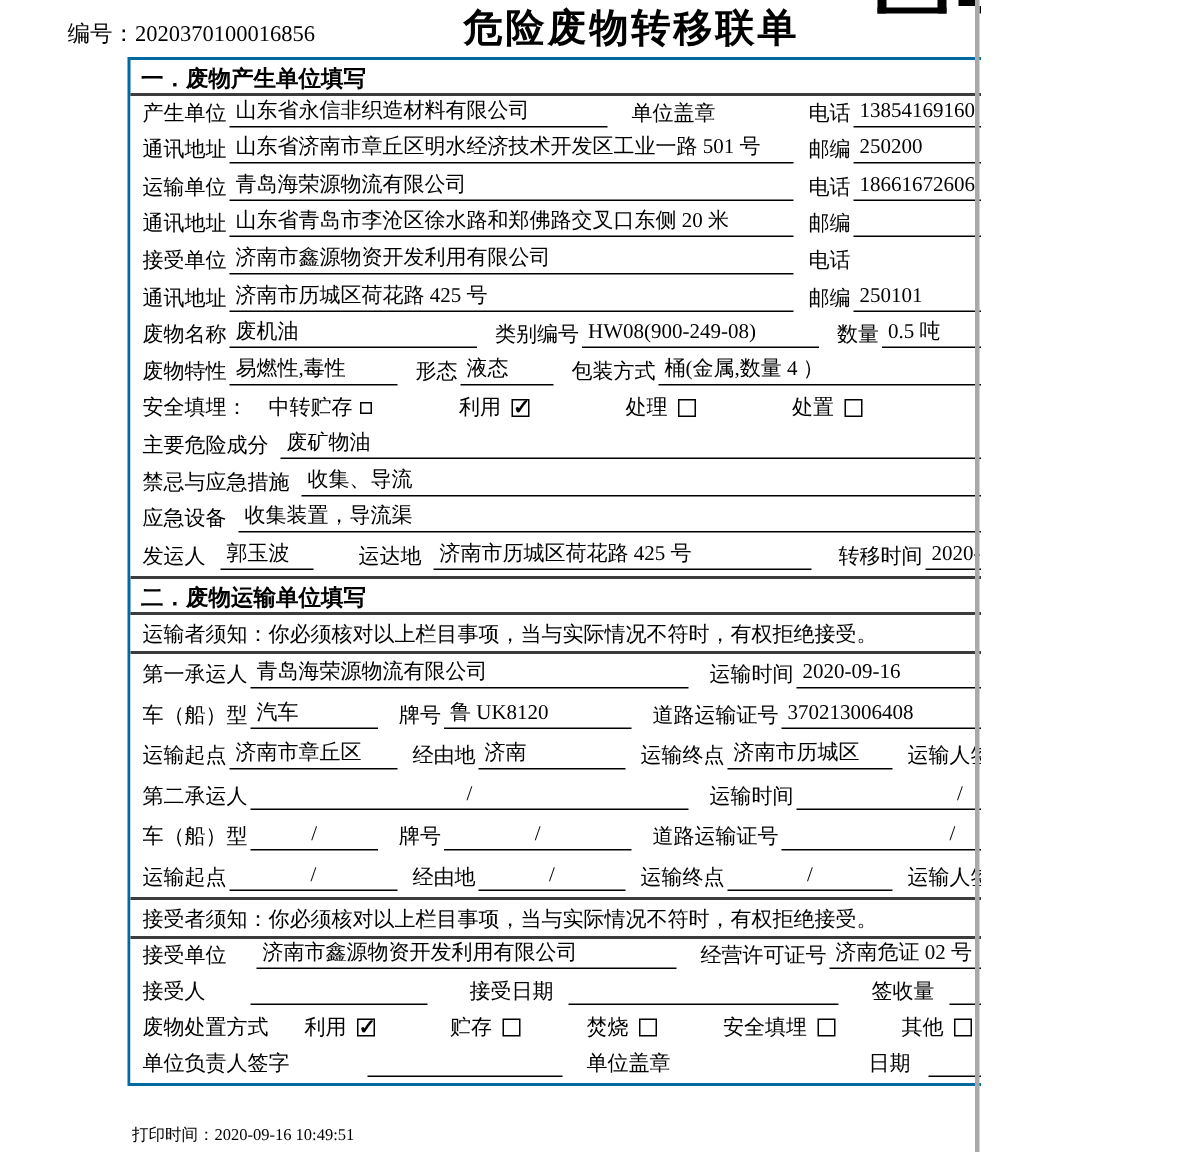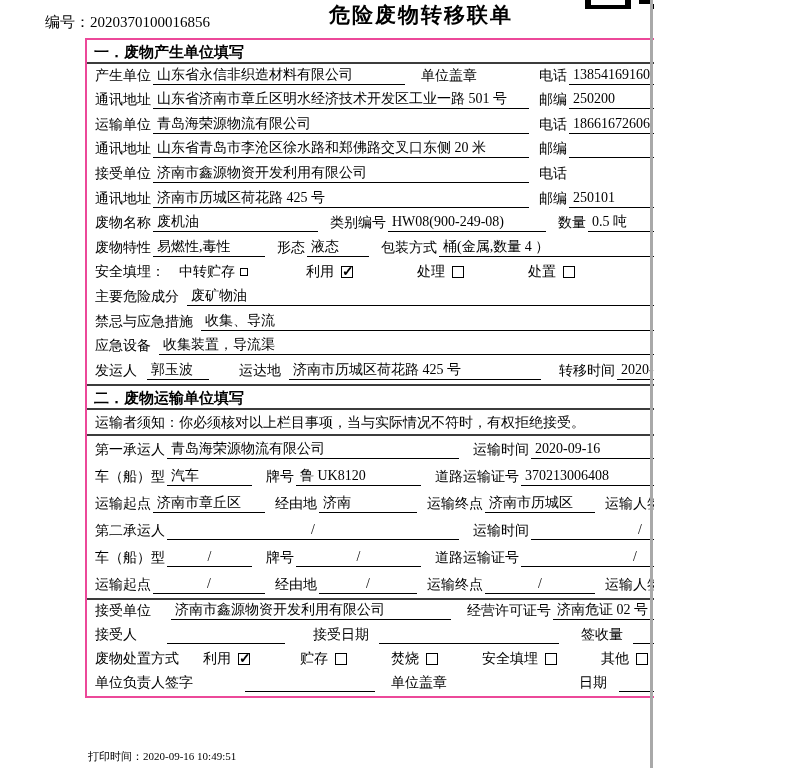--- a/index.html
+++ b/index.html
@@ -9,35 +9,35 @@
     font-family:"Liberation Serif","DejaVu Serif",serif;
     color:#000; font-size:14px; overflow:hidden;
   }
   
   .edge-strip { position:absolute; top:0; right:1px; width:3px; height:768px; background:#a9a9a9; }
 
   
   .serial { position:absolute; top:13px; left:45px; font-size:15px; white-space:nowrap; }
   .doc-title {
     position:absolute; top:1px; left:85px; width:672px; text-align:center;
-    font-size:21px; font-weight:bold; letter-spacing:2px;
+    font-size:26px; font-weight:bold; letter-spacing:2px;
     font-family:"Liberation Sans","DejaVu Sans",sans-serif;
   }
   .qr { position:absolute; top:0; left:585px; width:110px; height:9px; }
   .qr div { position:absolute; background:#000; }
   .qr .b1 { left:0;   top:0; width:6px;  height:9px; }
   .qr .b2 { left:0;   top:5px; width:46px; height:4px; }
   .qr .b3 { left:40px; top:0; width:6px;  height:9px; }
   .qr .b4 { left:54px; top:0; width:11px; height:4px; }
   .qr .b5 { left:68px; top:4px; width:9px; height:5px; }
   .qr .b6 { left:77px; top:0; width:19px; height:4px; }
   .qr .b7 { left:96px; top:0; width:11px; height:9px; }
 
   
-  .form { position:absolute; left:85px; top:38px; width:672px; border:2px solid #ec4899; background:#fff; }
+  .form { position:absolute; left:85px; top:38px; width:672px; border:2px solid #0369a1; background:#fff; }
   .sec-header {
     height:24px; padding:3px 7px; font-weight:bold; font-size:15px;
     font-family:"Liberation Sans","DejaVu Sans",sans-serif;
     border-bottom:2px solid #3c3c3c; white-space:nowrap;
   }
   .sec-header + .sec-body, .note, .sec-body { background:#fff; }
   .sec-body { border-bottom:2px solid #3c3c3c; }
   .sec-body.last { border-bottom:none; }
   .note { height:26px; padding:4px 8px; border-bottom:2px solid #3c3c3c; white-space:nowrap; }
 
@@ -268,20 +268,21 @@
         <span class="val slash" style="width:112px">/</span>
         <span class="lbl" style="margin-left:8px">经由地</span>
         <span class="val slash" style="width:98px">/</span>
         <span class="lbl" style="margin-left:8px">运输终点</span>
         <span class="val slash" style="width:110px">/</span>
         <span class="lbl" style="margin-left:8px">运输人签字</span>
         <span class="val grow slash">/</span>
       </div>
     </div>
 
+    <div class="note">接受者须知：你必须核对以上栏目事项，当与实际情况不符时，有权拒绝接受。</div>
     <div class="sec-body s3 last">
 
       <div class="row">
         <span class="lbl">接受单位</span>
         <span class="val" style="width:280px;margin-left:18px">济南市鑫源物资开发利用有限公司</span>
         <span class="lbl" style="margin-left:14px">经营许可证号</span>
         <span class="val grow" style="margin-right:35px">济南危证 02 号</span>
       </div>
 
       <div class="row">

